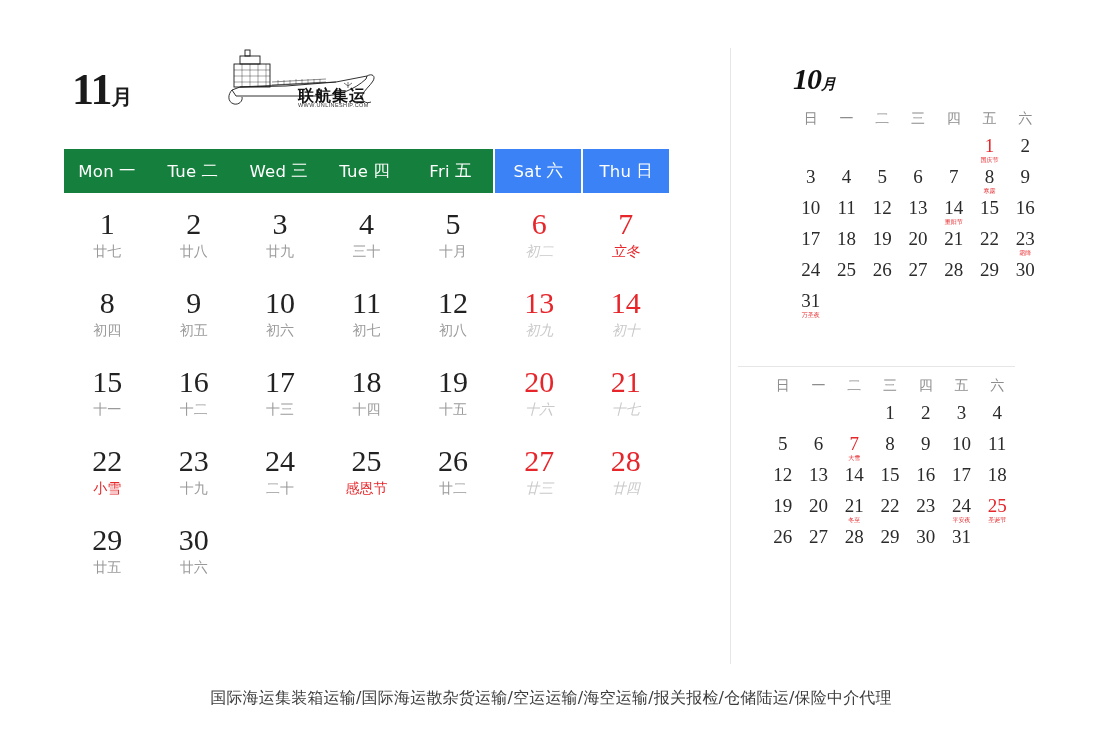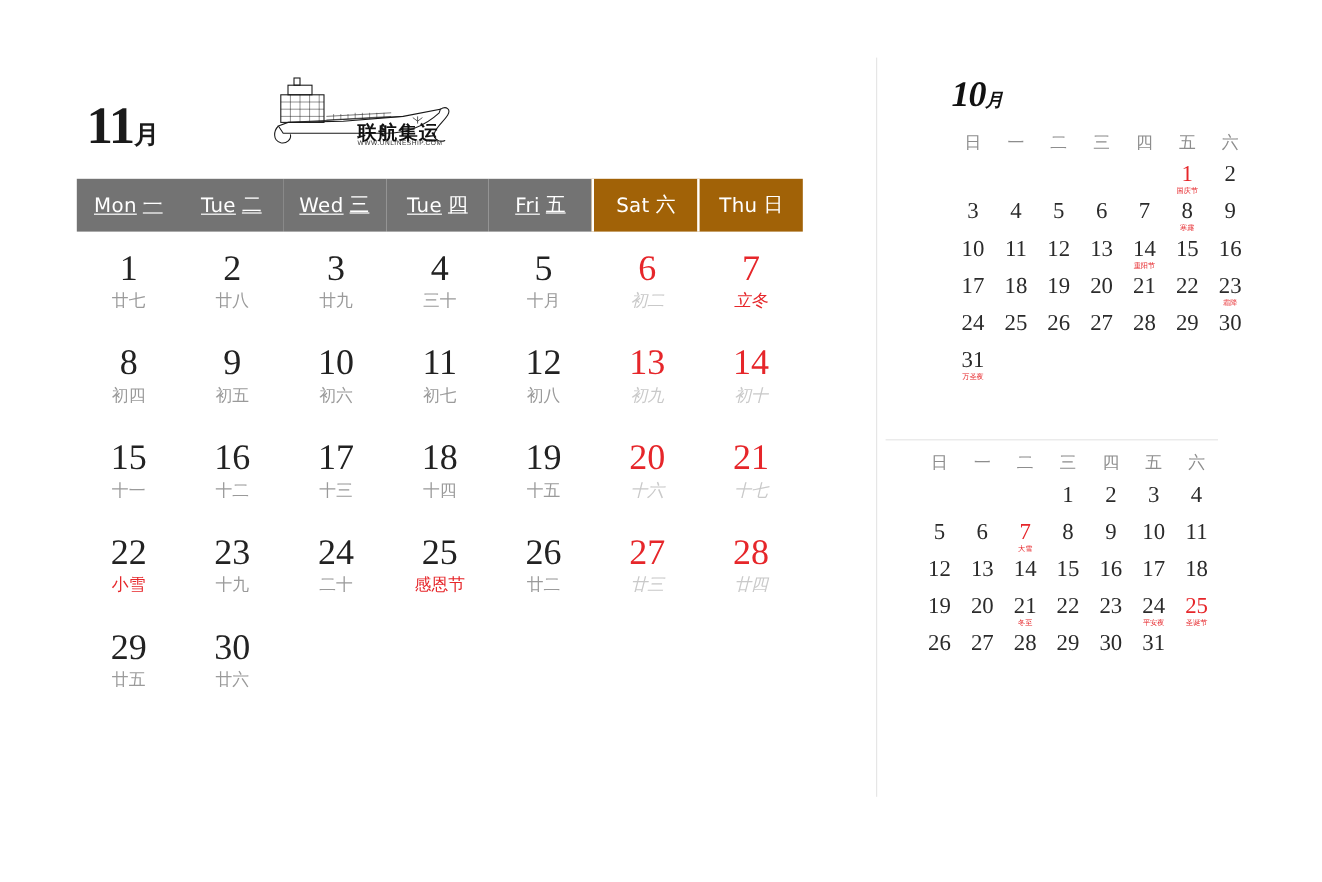--- a/index.html
+++ b/index.html
@@ -9,21 +9,21 @@
     font-family:"Liberation Sans","DejaVu Sans",sans-serif;
     color:#222;
     overflow:hidden;
     position:relative;
   }
   #page{position:relative;width:1102px;height:735px;}
 
   
   #main-panel{position:absolute;left:0;top:0;width:700px;height:660px;}
 
-  #main-head{position:absolute;left:66px;top:67px;width:600px;height:80px;}
+  #main-head{position:absolute;left:66px;top:52px;width:600px;height:80px;}
   #month-title{
     position:absolute;left:6px;top:12px;
     font-family:"Liberation Serif","DejaVu Serif",serif;
     font-weight:bold;color:#1a1a1a;white-space:nowrap;
   }
   #month-num{font-size:44px;letter-spacing:-1px;}
   #month-suffix{font-size:21px;}
 
   
   #logo{position:absolute;left:160px;top:-6px;width:152px;height:72px;}
@@ -43,22 +43,22 @@
   #dow-row{
     position:absolute;left:64px;top:149px;width:605px;height:44px;
     display:flex;
   }
   .dow{
     flex:1 0 0;display:flex;align-items:center;justify-content:center;
     color:#fff;font-size:16.5px;height:44px;
     font-family:"DejaVu Sans",sans-serif;
   }
   .dow .en{margin-right:5px;letter-spacing:.3px;}
-  .dow.weekday{background:#737373;text-decoration:underline;}
-  .dow.weekend{background:#a16207;}
+  .dow.weekday{background:#15803d;}
+  .dow.weekend{background:#3b82f6;}
   .dow.sep-left{border-left:2px solid #fff;}
 
   
   #day-grid{
     position:absolute;left:64px;top:200px;width:605px;
     display:grid;grid-template-columns:repeat(7,1fr);
   }
   .cell{height:79px;text-align:center;position:relative;}
   .cell .num{
     display:block;margin-top:7px;
@@ -593,14 +593,15 @@
         </div>
         <div class="mcell">
           <span class="mn">31</span>
         </div>
         <div class="mcell blank">
           <span class="mn"></span>
         </div>
       </div>
   </div>
 
+  <div id="footer">国际海运集装箱运输/国际海运散杂货运输/空运运输/海空运输/报关报检/仓储陆运/保险中介代理</div>
 
 </div>
 
 </body></html>

